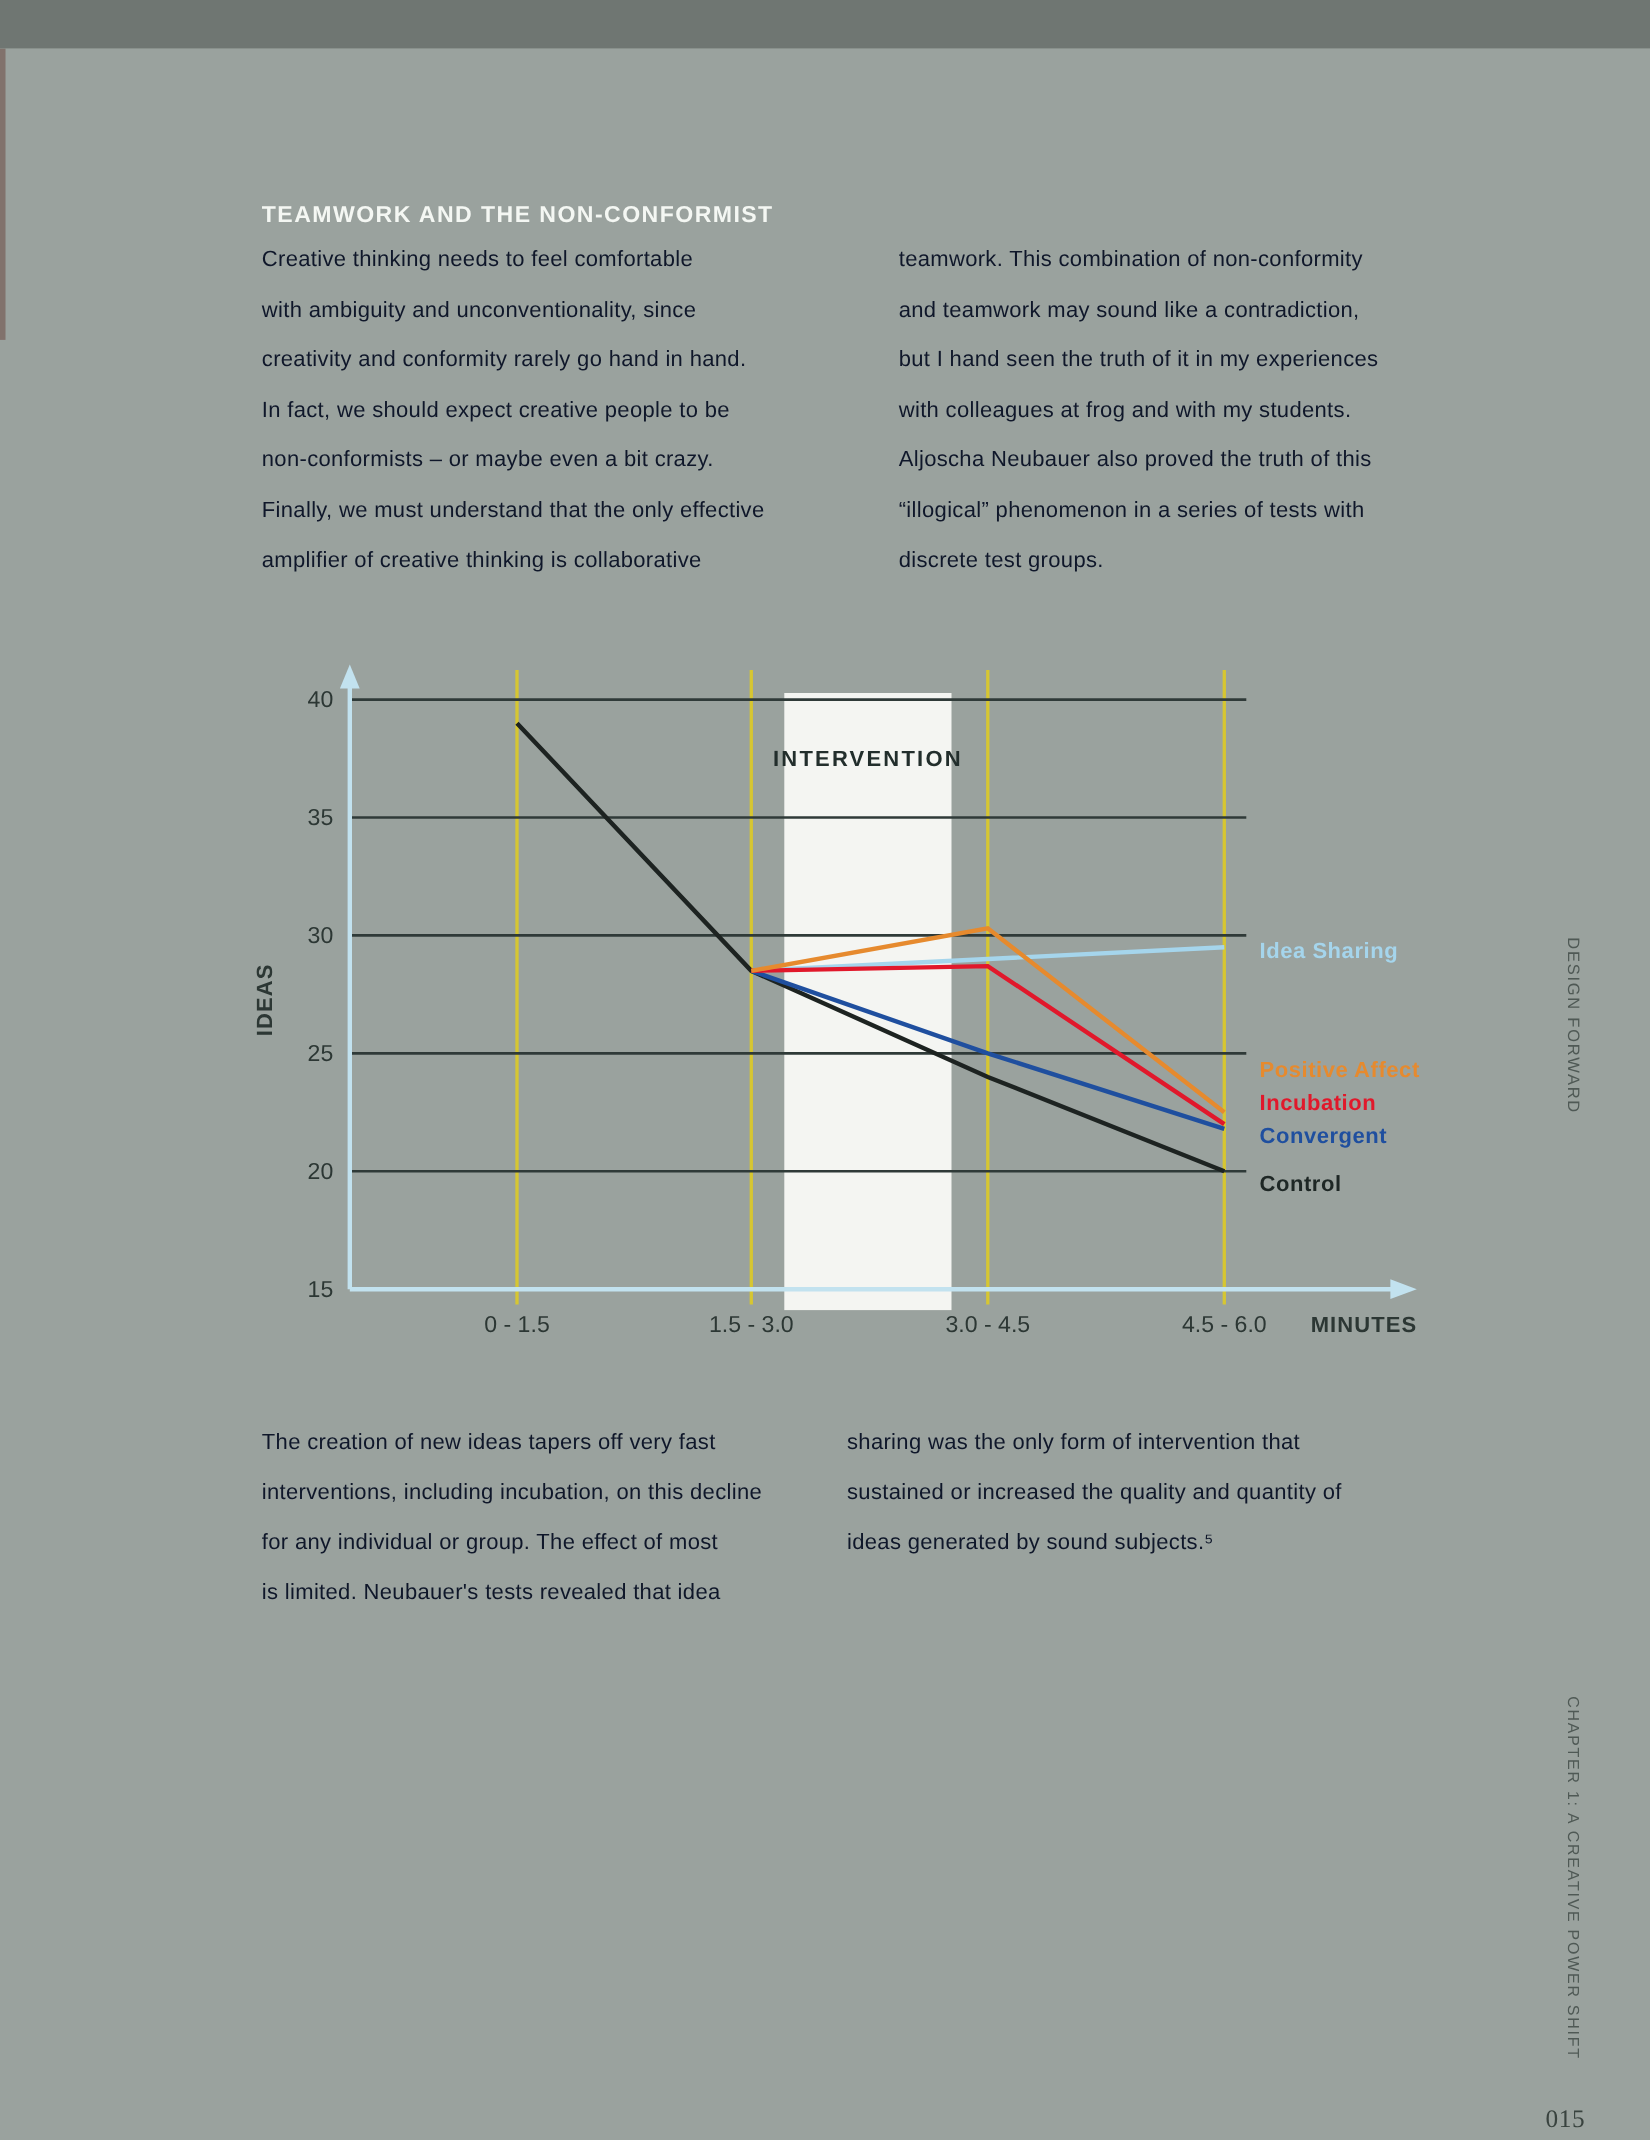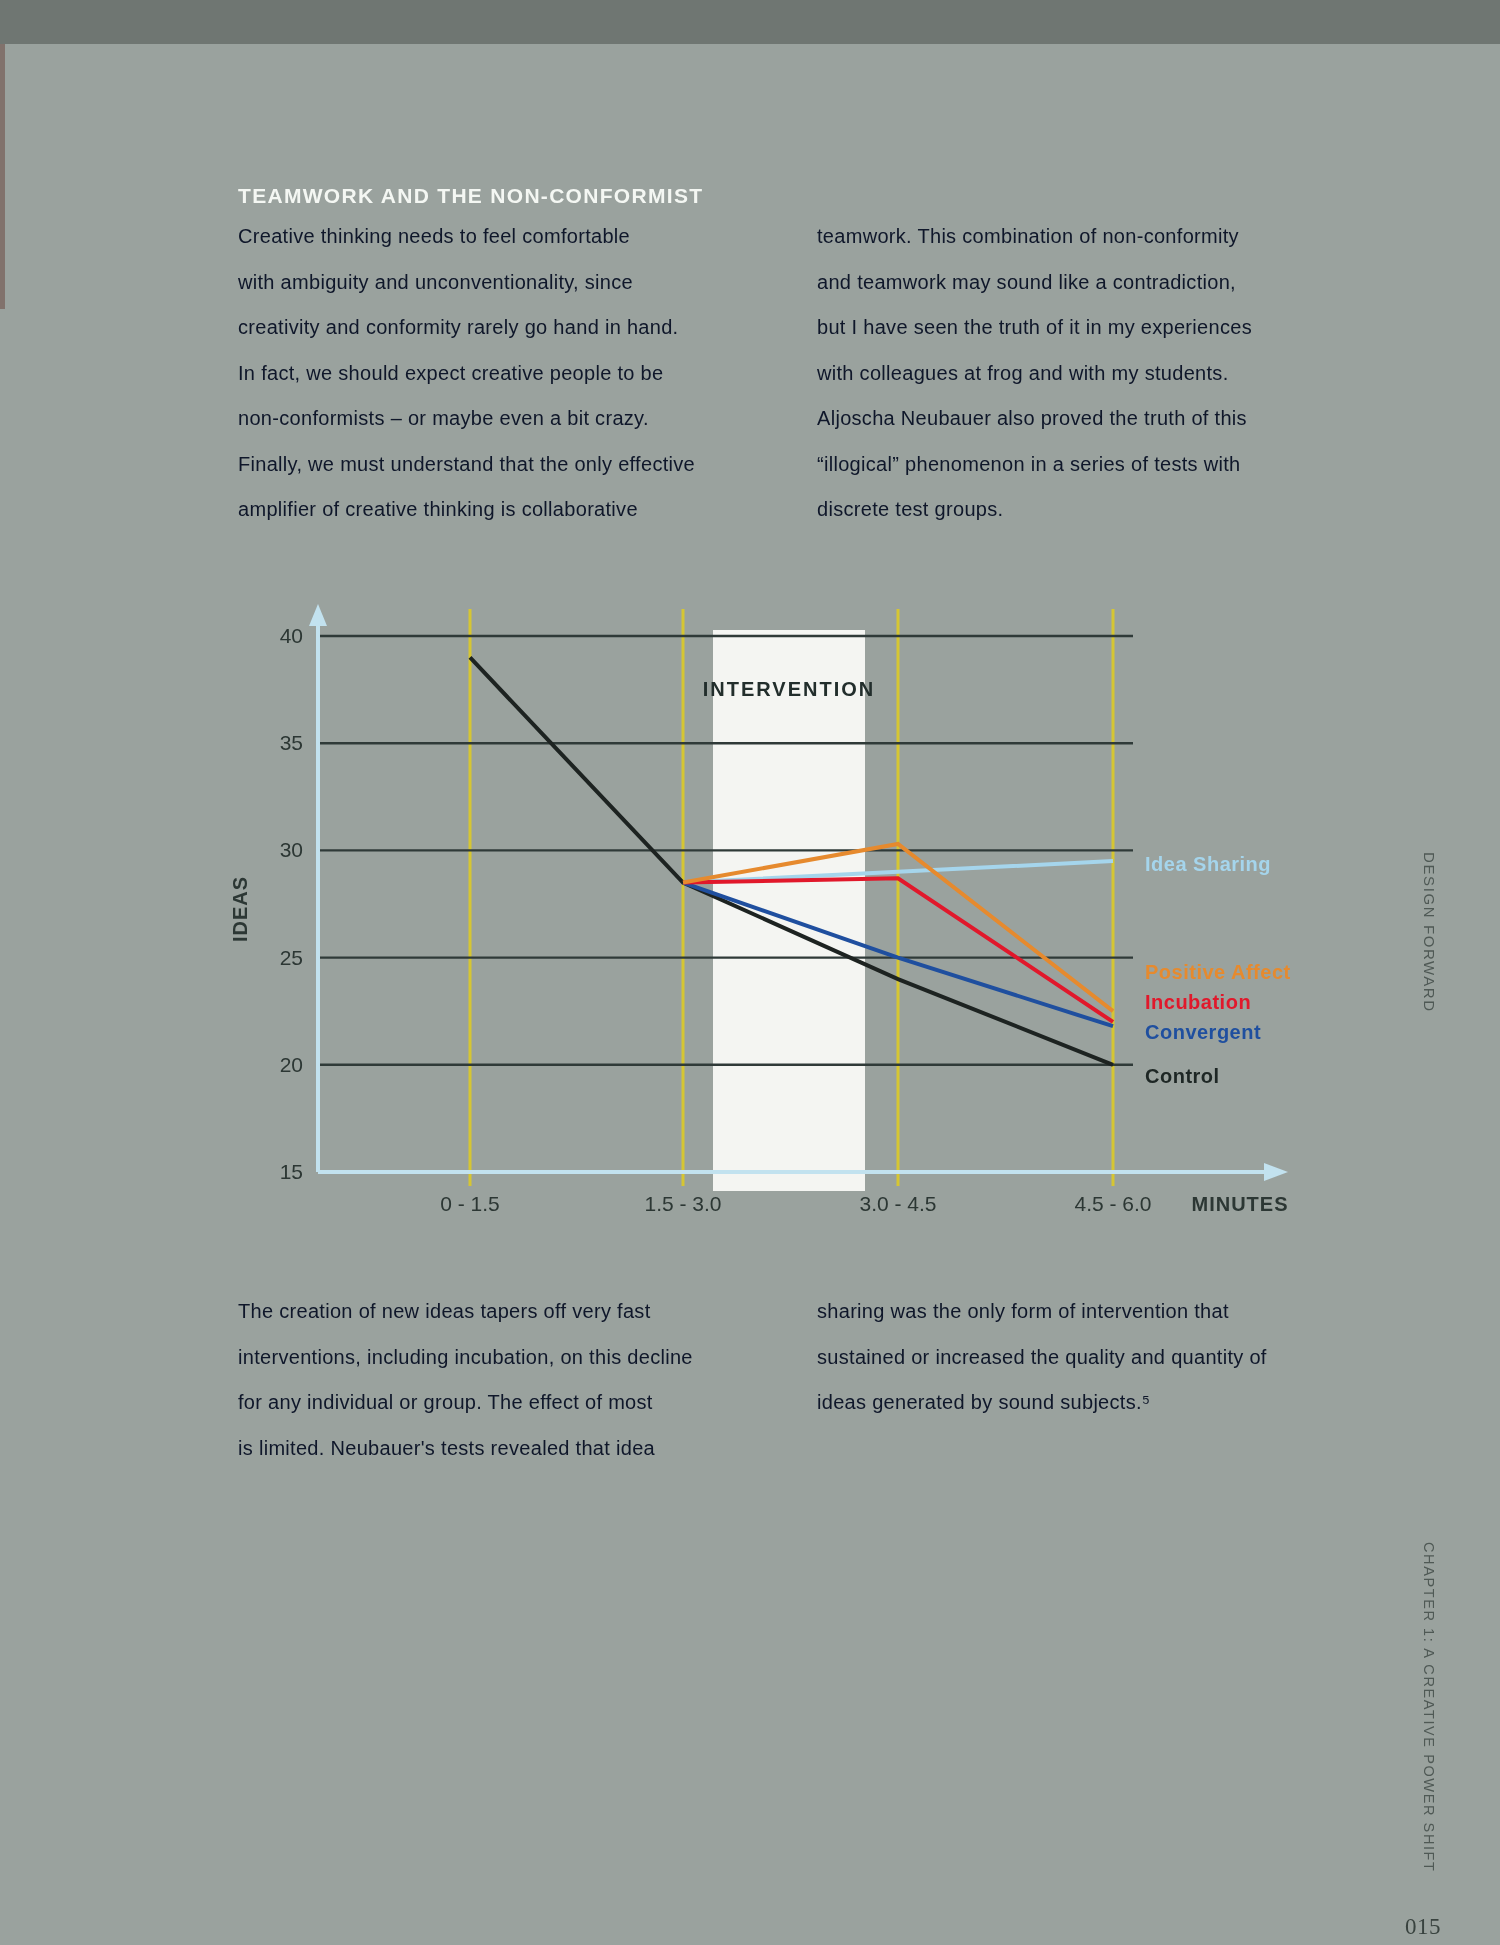--- a/index.html
+++ b/index.html
@@ -14,21 +14,21 @@
   .heading{
     position:absolute; left:238px; top:140px;
     font-size:21px; font-weight:bold; letter-spacing:1.3px;
     color:#f4f7f3;
   }
   .col{position:absolute; color:#0f172a; font-size:20px; letter-spacing:.3px;}
   .col .bodyline{line-height:45.5px; white-space:nowrap;}
   #intro-left{left:238px; top:170px;}
   #intro-right{left:817px; top:170px;}
   #outro-left{left:238px; top:1245px;}
-  #outro-right{left:817px; top:1245px;}
+  #outro-right{left:770px; top:1245px;}
   #chart-wrap{position:absolute; left:0; top:540px; width:1500px; height:680px;}
   #chart-svg{position:absolute; left:0; top:0;}
   .vtext{
     position:absolute; color:#4f5955; letter-spacing:1.6px;
     writing-mode:vertical-rl; white-space:nowrap;
   }
   #side-top{left:1421px; top:808px; font-size:15px;}
   #side-bottom{left:1421px; top:1498px; font-size:14.5px;}
   #pagenum{position:absolute; left:1405px; top:1870px; font-size:23px; color:#39433f; letter-spacing:.5px;font-family:Liberation Serif, serif;}
 </style>
@@ -45,21 +45,21 @@
       <div class="bodyline">with ambiguity and unconventionality, since</div>
       <div class="bodyline">creativity and conformity rarely go hand in hand.</div>
       <div class="bodyline">In fact, we should expect creative people to be</div>
       <div class="bodyline">non-conformists – or maybe even a bit crazy.</div>
       <div class="bodyline">Finally, we must understand that the only effective</div>
       <div class="bodyline">amplifier of creative thinking is collaborative</div>
     </div>
   <div id="intro-right" class="col">
       <div class="bodyline">teamwork. This combination of non-conformity</div>
       <div class="bodyline">and teamwork may sound like a contradiction,</div>
-      <div class="bodyline">but I have seen the truth of it in my experiences</div>
+      <div class="bodyline">but I hand seen the truth of it in my experiences</div>
       <div class="bodyline">with colleagues at frog and with my students.</div>
       <div class="bodyline">Aljoscha Neubauer also proved the truth of this</div>
       <div class="bodyline">“illogical” phenomenon in a series of tests with</div>
       <div class="bodyline">discrete test groups.</div>
     </div>
 
   <div id="chart-wrap">
     <svg id="chart-svg" width="1500" height="680" viewBox="0 540 1500 680" xmlns="http://www.w3.org/2000/svg">
         <rect x="713" y="586" width="152" height="561" fill="#f4f5f2"></rect>
         <line x1="470" y1="565" x2="470" y2="1142" stroke="#d6c632" stroke-width="3"></line>

